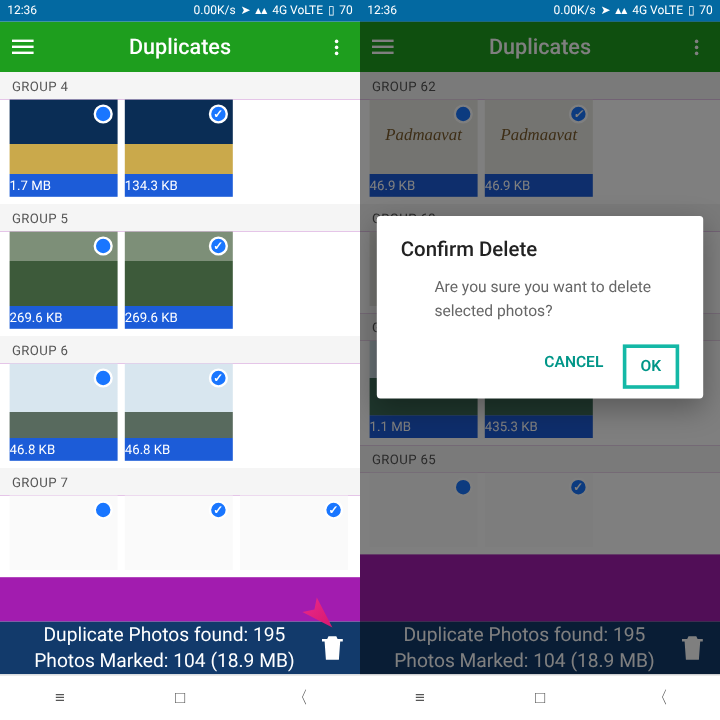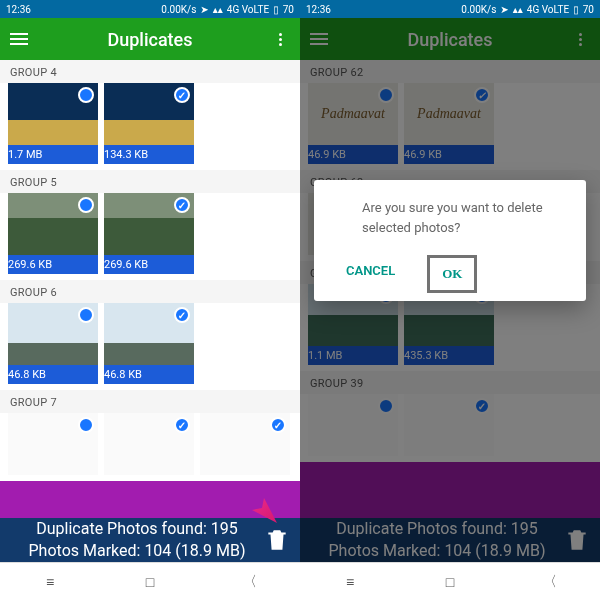--- a/index.html
+++ b/index.html
@@ -30,23 +30,23 @@
   .bottombar { height: 44px; background: #123a6b; color: #fff; display: flex; align-items: center; padding: 0 10px; font-size: 16px; position: relative; z-index: 3;}
   .bb-text { flex: 1; text-align: center; line-height: 1.4; }
   .trash { width: 26px; height: 26px; }
 
   .navbar { height: 38px; background: #fff; display: flex; justify-content: space-around; align-items: center; color: #555; font-size: 14px; border-top: 1px solid #ddd; position: relative; z-index: 8;}
   .navbtn { width: 20px; height: 14px; display:flex; align-items:center; justify-content:center;}
 
   .dialog { position: absolute; left: 14px; right: 14px; top: 180px; background: #fff; border-radius: 3px; z-index: 10; padding: 18px 20px 8px; box-shadow: 0 8px 24px rgba(0,0,0,0.3);}
   .dialog h3 { font-size: 17px; font-weight: 500; color: #222; margin-bottom: 12px; }
   .dialog p { font-size: 13px; color: #666; line-height: 1.5; margin-bottom: 18px; margin-left: 28px; }
-  .dialog-actions { display: flex; gap: 20px; }
+  .dialog-actions { display: flex; justify-content: flex-end; gap: 4px; }
   .dialog-btn { font-size: 13px; font-weight: 600; color: #009688; padding: 8px 12px; cursor:pointer; }
-  .ok-highlight { border: 3px solid #737373; font-family: Liberation Serif, serif; }
+  .ok-highlight { border: 3px solid #14b8a6; }
 
   .arrow { position: absolute; z-index: 20; bottom: 72px; right: 18px; width: 60px; height: 60px; }
   
   
   .img-night { background: linear-gradient(#0a2d55 60%, #caa94b 60%);}
   .img-forest { background: linear-gradient(#7d8f78 40%, #3d5a3a 40%);}
   .img-sky { background: linear-gradient(#d8e6ef 65%, #586a5e 65%);}
   .img-white { background: #fafafa; }
   .img-plain { background: #e8e8e2;}
   .img-hill { background: linear-gradient(#cfe0e8 50%, #3f6f5a 50%);}
@@ -232,21 +232,21 @@
           </div>
           <div class="size">1.1 MB</div>
         </div>
         <div class="thumb">
           <div class="img img-hill">
             <div class="marker check"></div>
           </div>
           <div class="size">435.3 KB</div>
         </div>
       </div>
-      <div class="group-header">GROUP 39</div>
+      <div class="group-header">GROUP 65</div>
       <div class="row">
         <div class="thumb">
           <div class="img img-white">
             <div class="marker"></div>
           </div>
         </div>
         <div class="thumb">
           <div class="img img-white">
             <div class="marker check"></div>
           </div>
@@ -262,19 +262,20 @@
         <path d="M6 7h12l-1 14H7L6 7zm3-4h6l1 2h4v2H4V5h4l1-2z"></path>
       </svg>
   </div>
   <div class="navbar">
     <div class="navbtn">≡</div>
     <div class="navbtn">□</div>
     <div class="navbtn">〈</div>
   </div>
   <div class="dim-overlay"></div>
   <div class="dialog">
+    <h3>Confirm Delete</h3>
     <p>Are you sure you want to delete selected photos?</p>
     <div class="dialog-actions">
       <div class="dialog-btn">CANCEL</div>
       <div class="dialog-btn ok-highlight">OK</div>
     </div>
   </div>
 </div>
 
 </body></html>

